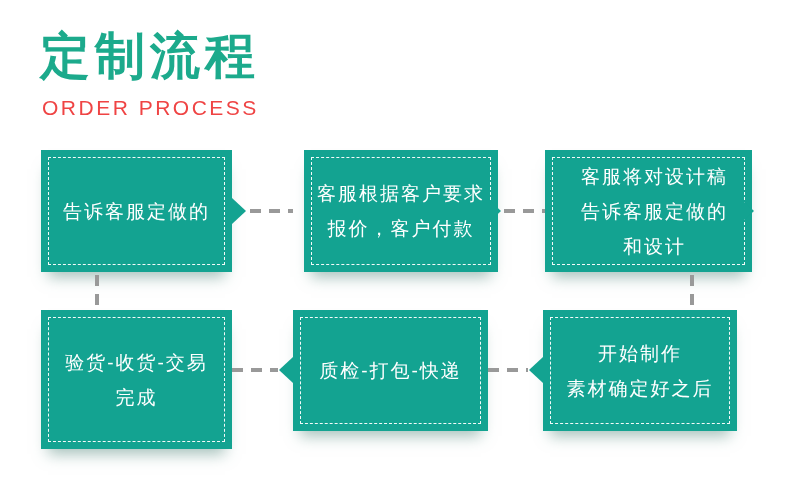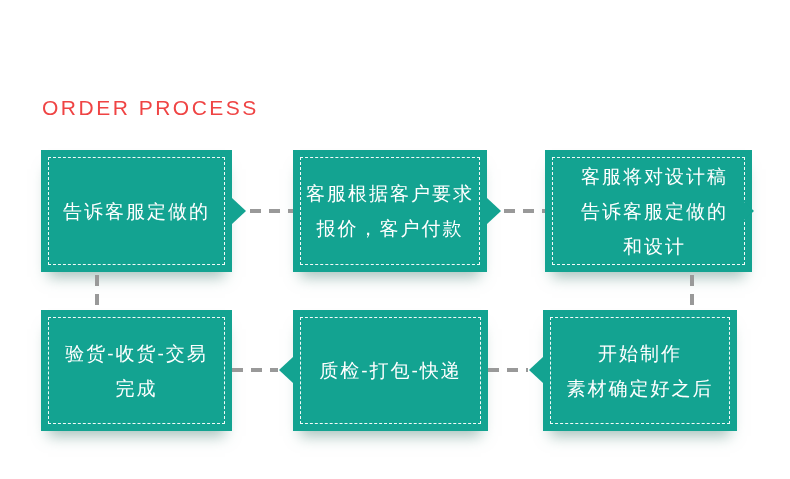--- a/index.html
+++ b/index.html
@@ -43,23 +43,23 @@
   .box-line{
     position:relative;
     color:#ffffff;
     font-size:19px;line-height:35px;
     letter-spacing:2px;
     font-weight:500;
     text-align:center;
     white-space:nowrap;
   }
   .b1{left:41px;top:150px;width:191px;height:122px;font-family:Liberation Serif, serif;}
-  .b2{left:293px;top:150px;width:194px;height:122px;}
+  .b2{left:304px;top:150px;width:194px;height:122px;}
   .b3{left:545px;top:150px;width:195px;height:122px;padding-left:12px;}
-  .b4{left:41px;top:310px;width:191px;height:121px;}
+  .b4{left:41px;top:310px;width:191px;height:139px;}
   .b5{left:293px;top:310px;width:195px;height:121px;}
   .b6{left:543px;top:310px;width:194px;height:121px;}
   
   .tri{
     position:absolute;width:0;height:0;
     border-top:13px solid transparent;
     border-bottom:13px solid transparent;
   }
   .tri-right{border-left:14px solid #13a391;}
   .tri-left{border-right:14px solid #13a391;}
@@ -82,20 +82,21 @@
   .c65{left:488px;top:368px;width:40px;}
   .c54{left:232px;top:368px;width:46px;}
   .cv-left{left:95px;top:275px;height:35px;}
   .cv-right{left:690px;top:275px;height:35px;}
 </style>
 </head>
 <body>
 
 <div id="page">
 
+  <div class="title">定制流程</div>
   <div class="subtitle">ORDER PROCESS</div>
 
   <div class="box b1">
     <span class="box-border"></span>
     <div class="box-line">告诉客服定做的</div>
   </div>
   <div class="box b2">
     <span class="box-border"></span>
     <div class="box-line">客服根据客户要求</div>
     <div class="box-line">报价，客户付款</div>

